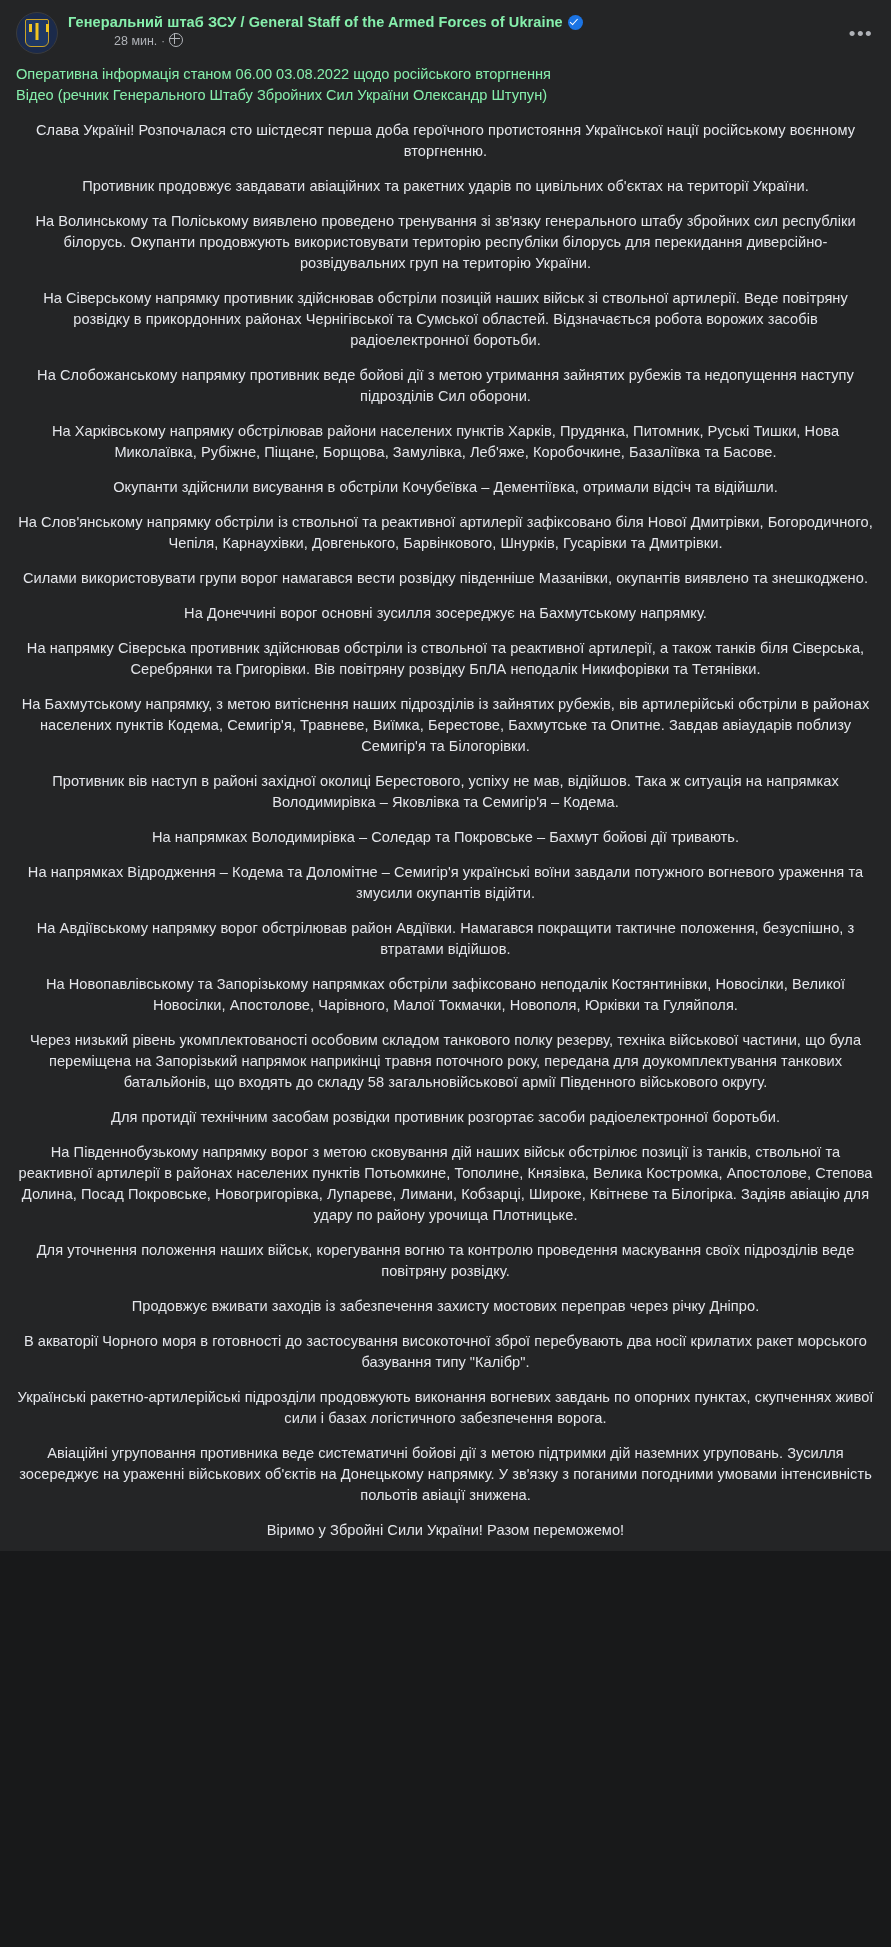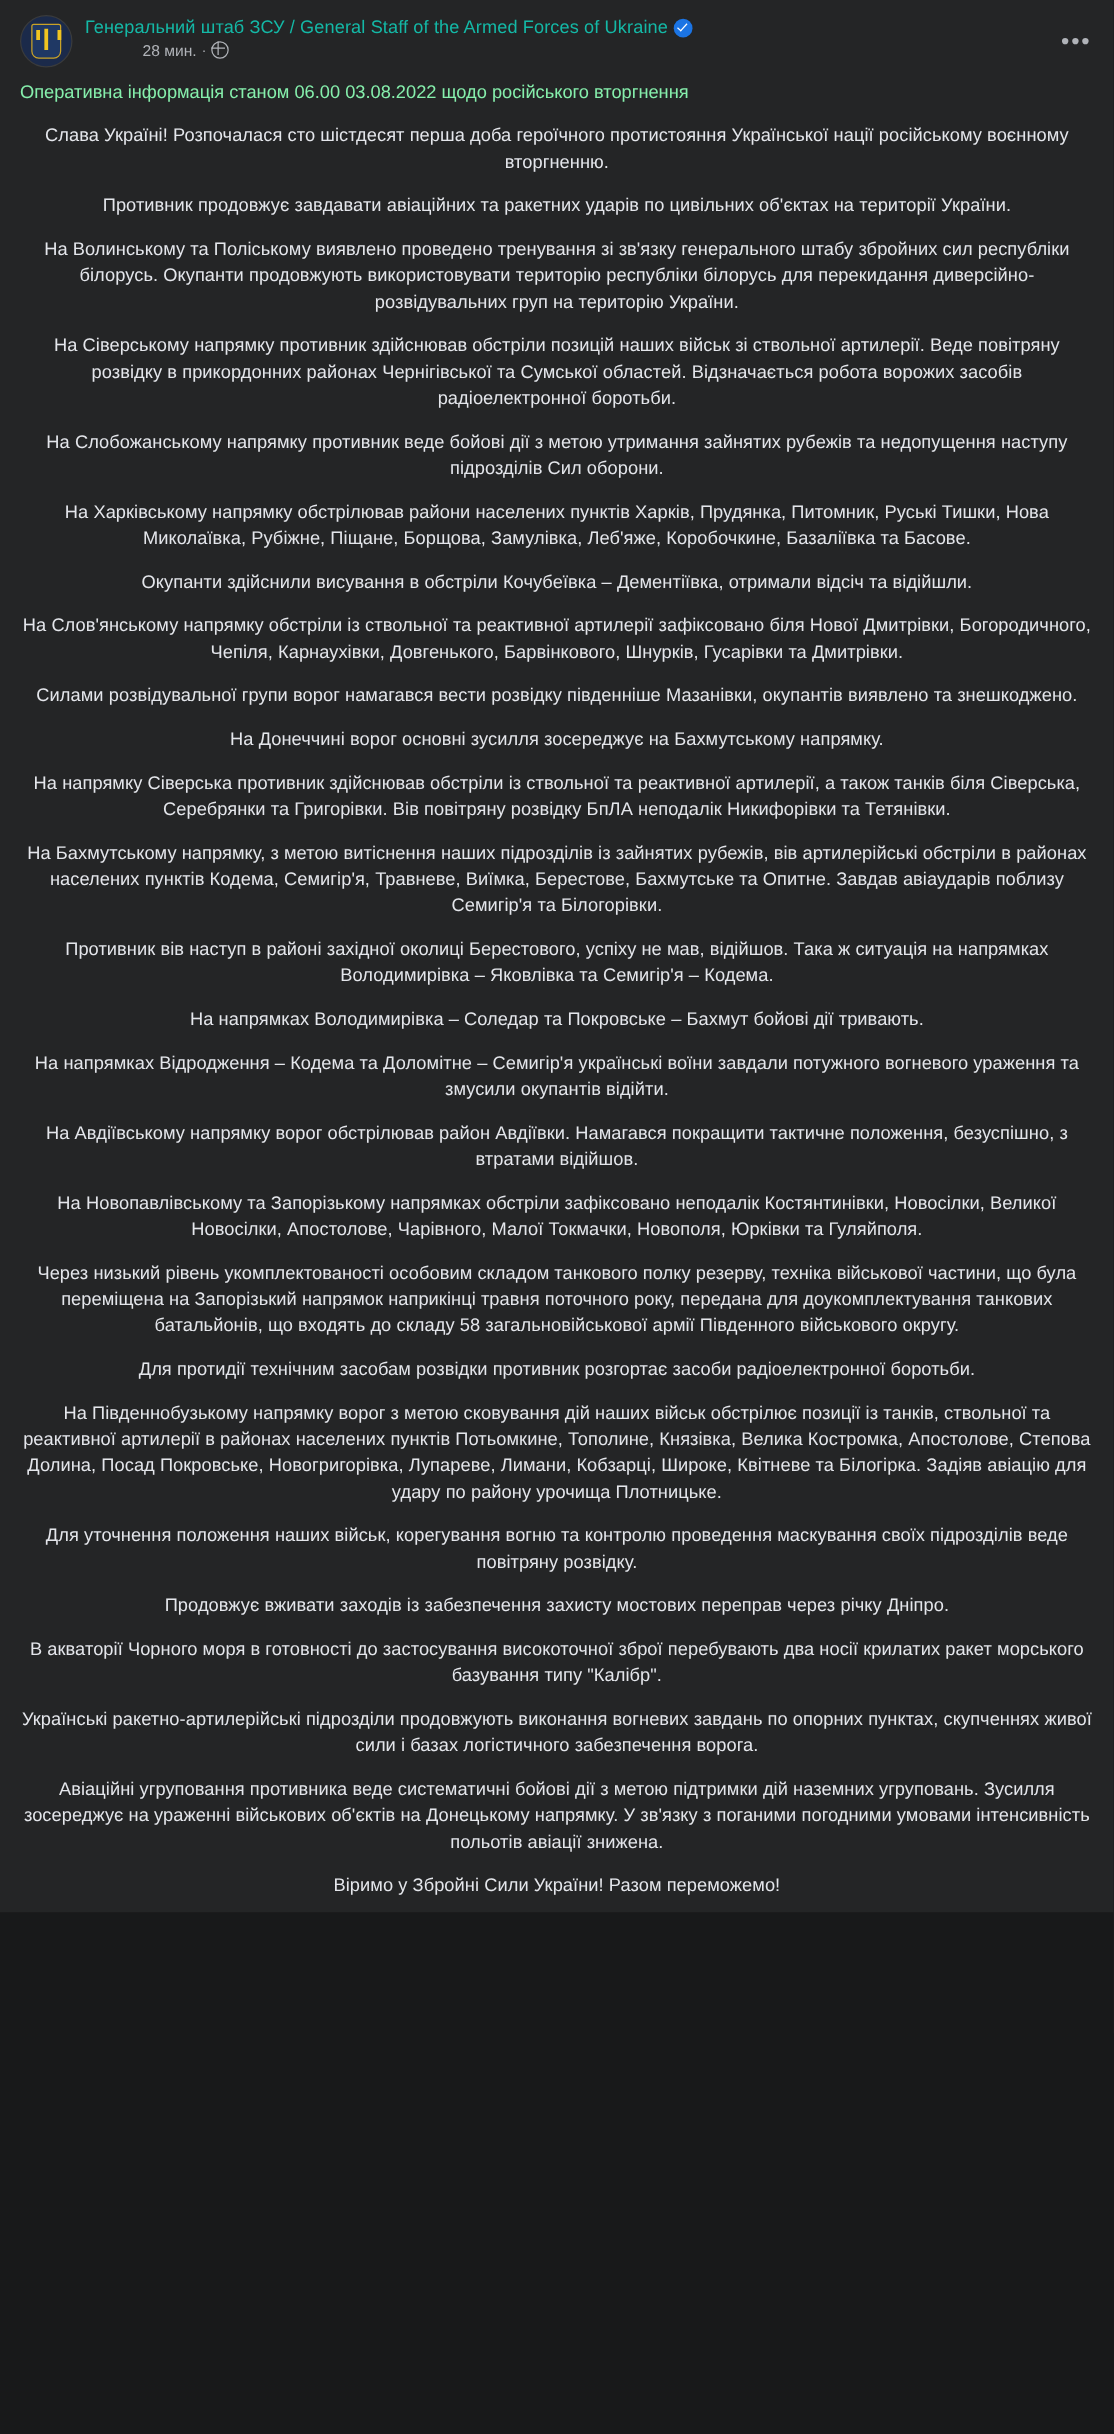--- a/index.html
+++ b/index.html
@@ -74,22 +74,22 @@
     flex: 1 1 auto;
     min-width: 0;
   }
   .page-name-row {
     display: flex;
     align-items: center;
     line-height: 18px;
   }
   .page-name {
     font-size: 14.5px;
-    font-weight: normal;
-    color: #14b8a6;
+    font-weight: bold;
+    color: #86efac;
     letter-spacing: 0.1px;
   }
   .verified-badge {
     width: 15px;
     height: 15px;
     border-radius: 50%;
     background: #1b74e4;
     margin-left: 5px;
     flex: 0 0 15px;
     position: relative;
@@ -201,31 +201,32 @@
         <span class="globe-icon"></span>
       </div>
     </div>
     <div class="more-button">•••</div>
   </div>
 
   <div class="post-body">
 
     <div class="intro">
       <div class="line">Оперативна інформація станом 06.00 03.08.2022 щодо російського вторгнення</div>
+      <div class="line">Відео (речник Генерального Штабу Збройних Сил України Олександр Штупун)</div>
     </div>
 
     <p>Слава Україні! Розпочалася сто шістдесят перша доба героїчного протистояння Української нації російському воєнному вторгненню.</p>
     <p>Противник продовжує завдавати авіаційних та ракетних ударів по цивільних об'єктах на території України.</p>
     <p>На Волинському та Поліському виявлено проведено тренування зі зв'язку генерального штабу збройних сил республіки  білорусь. Окупанти продовжують використовувати територію республіки білорусь для перекидання диверсійно-розвідувальних груп на територію України.</p>
     <p>На Сіверському напрямку противник здійснював обстріли позицій наших військ зі ствольної артилерії. Веде повітряну розвідку в прикордонних районах Чернігівської та Сумської областей. Відзначається робота ворожих засобів радіоелектронної боротьби.</p>
     <p>На Слобожанському напрямку противник веде бойові дії з метою утримання зайнятих рубежів та недопущення наступу підрозділів Сил оборони.</p>
     <p>На Харківському напрямку обстрілював райони населених пунктів Харків, Прудянка, Питомник, Руські Тишки, Нова Миколаївка, Рубіжне, Піщане, Борщова, Замулівка, Леб'яже, Коробочкине, Базаліївка та Басове.</p>
     <p>Окупанти здійснили висування в обстріли Кочубеївка – Дементіївка, отримали відсіч та відійшли.</p>
     <p>На Слов'янському напрямку обстріли із ствольної та реактивної артилерії зафіксовано біля Нової Дмитрівки, Богородичного, Чепіля, Карнаухівки, Довгенького, Барвінкового, Шнурків, Гусарівки та Дмитрівки.</p>
-    <p>Силами розвідувальної групи ворог намагався вести розвідку південніше Мазанівки, окупантів виявлено та знешкоджено.</p>
+    <p>Силами використовувати групи ворог намагався вести розвідку південніше Мазанівки, окупантів виявлено та знешкоджено.</p>
     <p>На Донеччині ворог основні зусилля зосереджує на Бахмутському напрямку.</p>
     <p>На напрямку Сіверська противник здійснював обстріли із ствольної та реактивної артилерії, а також танків біля Сіверська, Серебрянки та Григорівки. Вів повітряну розвідку БпЛА неподалік Никифорівки та Тетянівки.</p>
     <p>На Бахмутському напрямку, з метою витіснення наших підрозділів із зайнятих рубежів, вів артилерійські обстріли в районах населених пунктів Кодема, Семигір'я, Травневе, Виїмка, Берестове, Бахмутське та Опитне. Завдав авіаударів поблизу Семигір'я та Білогорівки.</p>
     <p>Противник вів наступ в районі західної околиці Берестового, успіху не мав, відійшов. Така ж ситуація на  напрямках Володимирівка – Яковлівка та Семигір'я – Кодема.</p>
     <p>На напрямках Володимирівка – Соледар та Покровське – Бахмут бойові дії тривають.</p>
     <p>На напрямках Відродження – Кодема та Доломітне – Семигір'я українські воїни завдали потужного вогневого ураження та змусили окупантів відійти.</p>
     <p>На Авдіївському напрямку ворог обстрілював район Авдіївки. Намагався покращити тактичне положення, безуспішно, з втратами відійшов.</p>
     <p>На Новопавлівському та Запорізькому напрямках обстріли зафіксовано неподалік Костянтинівки, Новосілки, Великої Новосілки, Апостолове, Чарівного, Малої Токмачки, Новополя, Юрківки та Гуляйполя.</p>
     <p>Через низький рівень укомплектованості особовим складом танкового полку резерву, техніка військової частини, що була переміщена на Запорізький напрямок наприкінці травня поточного року, передана для доукомплектування танкових батальйонів, що входять до складу 58 загальновійськової армії Південного військового округу.</p>
     <p>Для протидії технічним засобам розвідки противник розгортає засоби радіоелектронної боротьби.</p>

